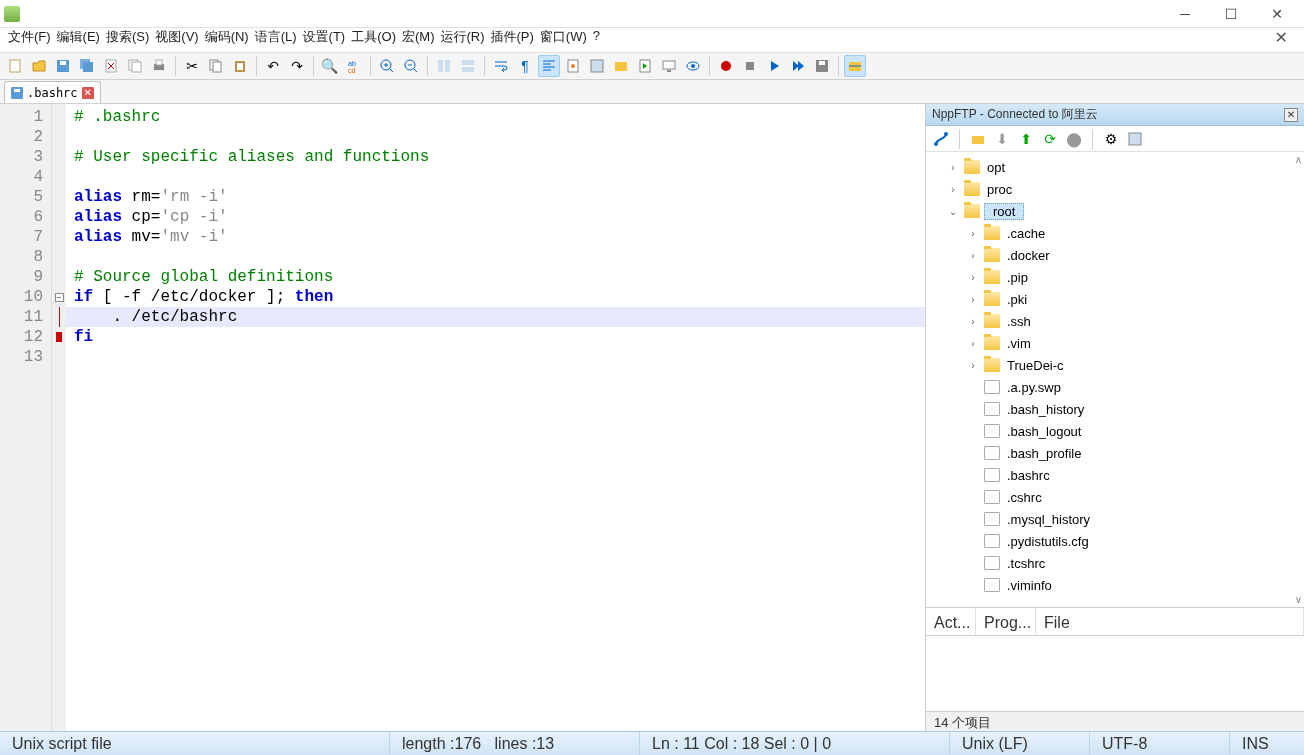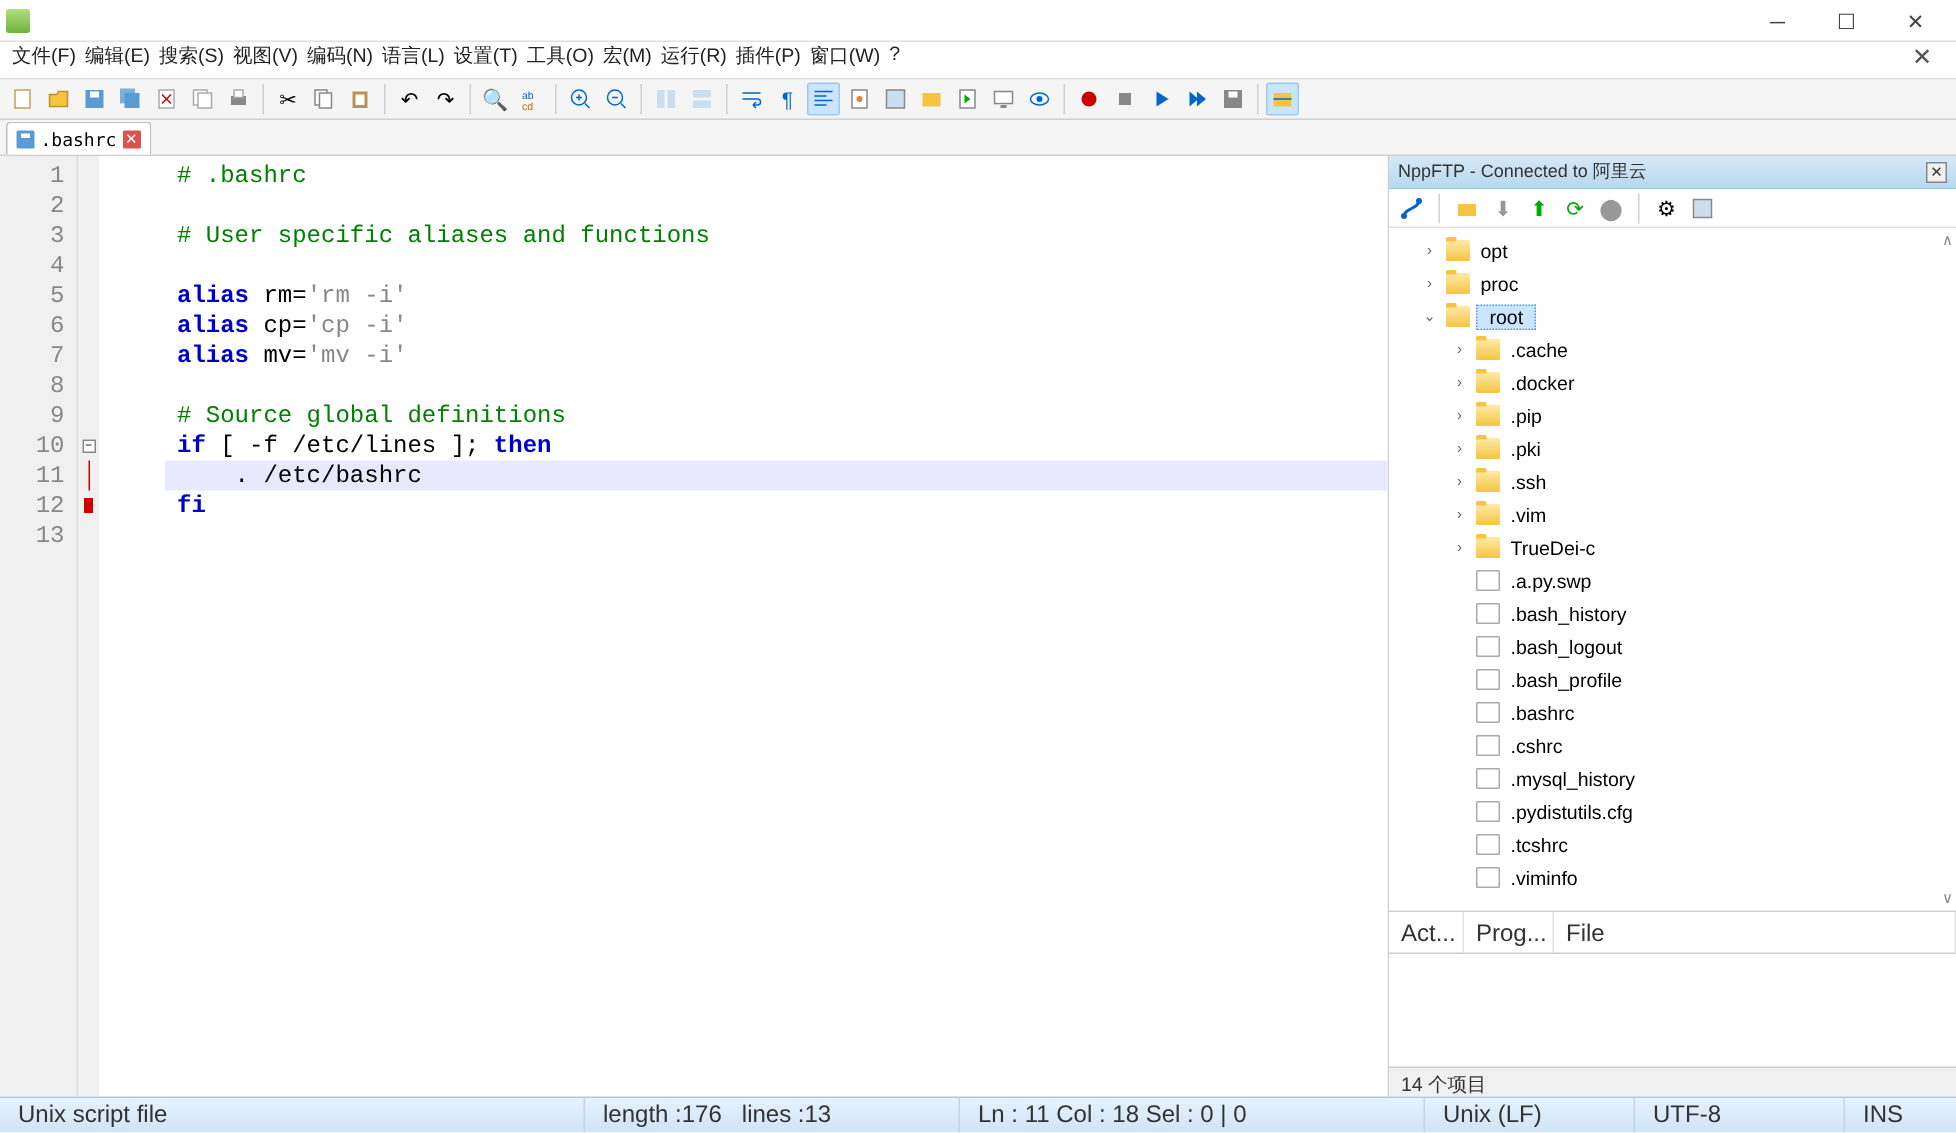--- a/index.html
+++ b/index.html
@@ -25,21 +25,21 @@
 .workarea { flex: 1; display: flex; min-height: 0; }
 .editor-pane { flex: 1; display: flex; flex-direction: column; border-right: 1px solid #d0d0d0; min-width: 0; }
 .editor { flex: 1; display: flex; font-family: Consolas, "Courier New", monospace; font-size: 16px; overflow: hidden; background:#fff;}
 .gutter { width: 52px; background: #f0f0f0; text-align: right; color: #888; border-right: 1px solid #ddd; padding-top:3px;}
 .gutter .ln { padding: 0 8px; height: 20px; line-height: 20px; }
 .fold { width: 14px; background: #f0f0f0; padding-top:3px;}
 .fold .fm { height: 20px; display: flex; align-items: center; justify-content: center; }
 .fold .box { width: 9px; height: 9px; border: 1px solid #888; font-size: 8px; line-height: 7px; text-align: center; background:#fff;}
 .fold .line { width: 1px; height: 20px; background: #c00; margin: 0 auto; }
 .code { flex: 1; padding-top:3px;}
-.code .row { height: 20px; line-height: 20px; padding-left: 8px; white-space: pre; margin-left: 44px; }
+.code .row { height: 20px; line-height: 20px; padding-left: 8px; white-space: pre; }
 .code .row.hl { background: #e8e8ff; }
 .kw { color: #0000cc; font-weight: bold; }
 .cm { color: #008000; }
 .st { color: #888; text-align: right; }
 .ftp-pane { width: 378px; display: flex; flex-direction: column; background: #fff; }
 .ftp-title { height: 22px; background: linear-gradient(#d6e9f8,#b8d8f0); border-bottom: 1px solid #a0c0d8; display:flex; align-items:center; padding: 0 6px; font-size:12px; color:#333;}
 .ftp-title .ftp-close { margin-left:auto; width:14px; height:14px; border:1px solid #888; font-size:10px; display:flex;align-items:center;justify-content:center; background:#f0f0f0;}
 .ftp-toolbar { height: 26px; display:flex; align-items:center; padding: 0 6px; gap: 6px; border-bottom: 1px solid #e0e0e0;}
 .ftp-toolbar .fbtn { width:18px; height:18px; display:flex; align-items:center; justify-content:center; font-size:14px;}
 .tree { flex: 1; overflow-y: auto; padding: 4px 0; font-size: 13px; position:relative;}
@@ -320,21 +320,21 @@
       <div class="code" id="code">
           <div class="row"><span class="cm"># .bashrc</span></div>
           <div class="row"></div>
           <div class="row"><span class="cm"># User specific aliases and functions</span></div>
           <div class="row"></div>
           <div class="row"><span class="kw">alias</span><span> rm=</span><span class="st">'rm -i'</span></div>
           <div class="row"><span class="kw">alias</span><span> cp=</span><span class="st">'cp -i'</span></div>
           <div class="row"><span class="kw">alias</span><span> mv=</span><span class="st">'mv -i'</span></div>
           <div class="row"></div>
           <div class="row"><span class="cm"># Source global definitions</span></div>
-          <div class="row"><span class="kw">if</span><span> [ -f /etc/lines ]; </span><span class="kw">then</span></div>
+          <div class="row"><span class="kw">if</span><span> [ -f /etc/docker ]; </span><span class="kw">then</span></div>
           <div class="row hl">    . /etc/bashrc</div>
           <div class="row"><span class="kw">fi</span></div>
           <div class="row"></div>
         </div>
     </div>
   </div>
 
   <div class="ftp-pane">
     <div class="ftp-title">
       <span>NppFTP - Connected to 阿里云</span>

